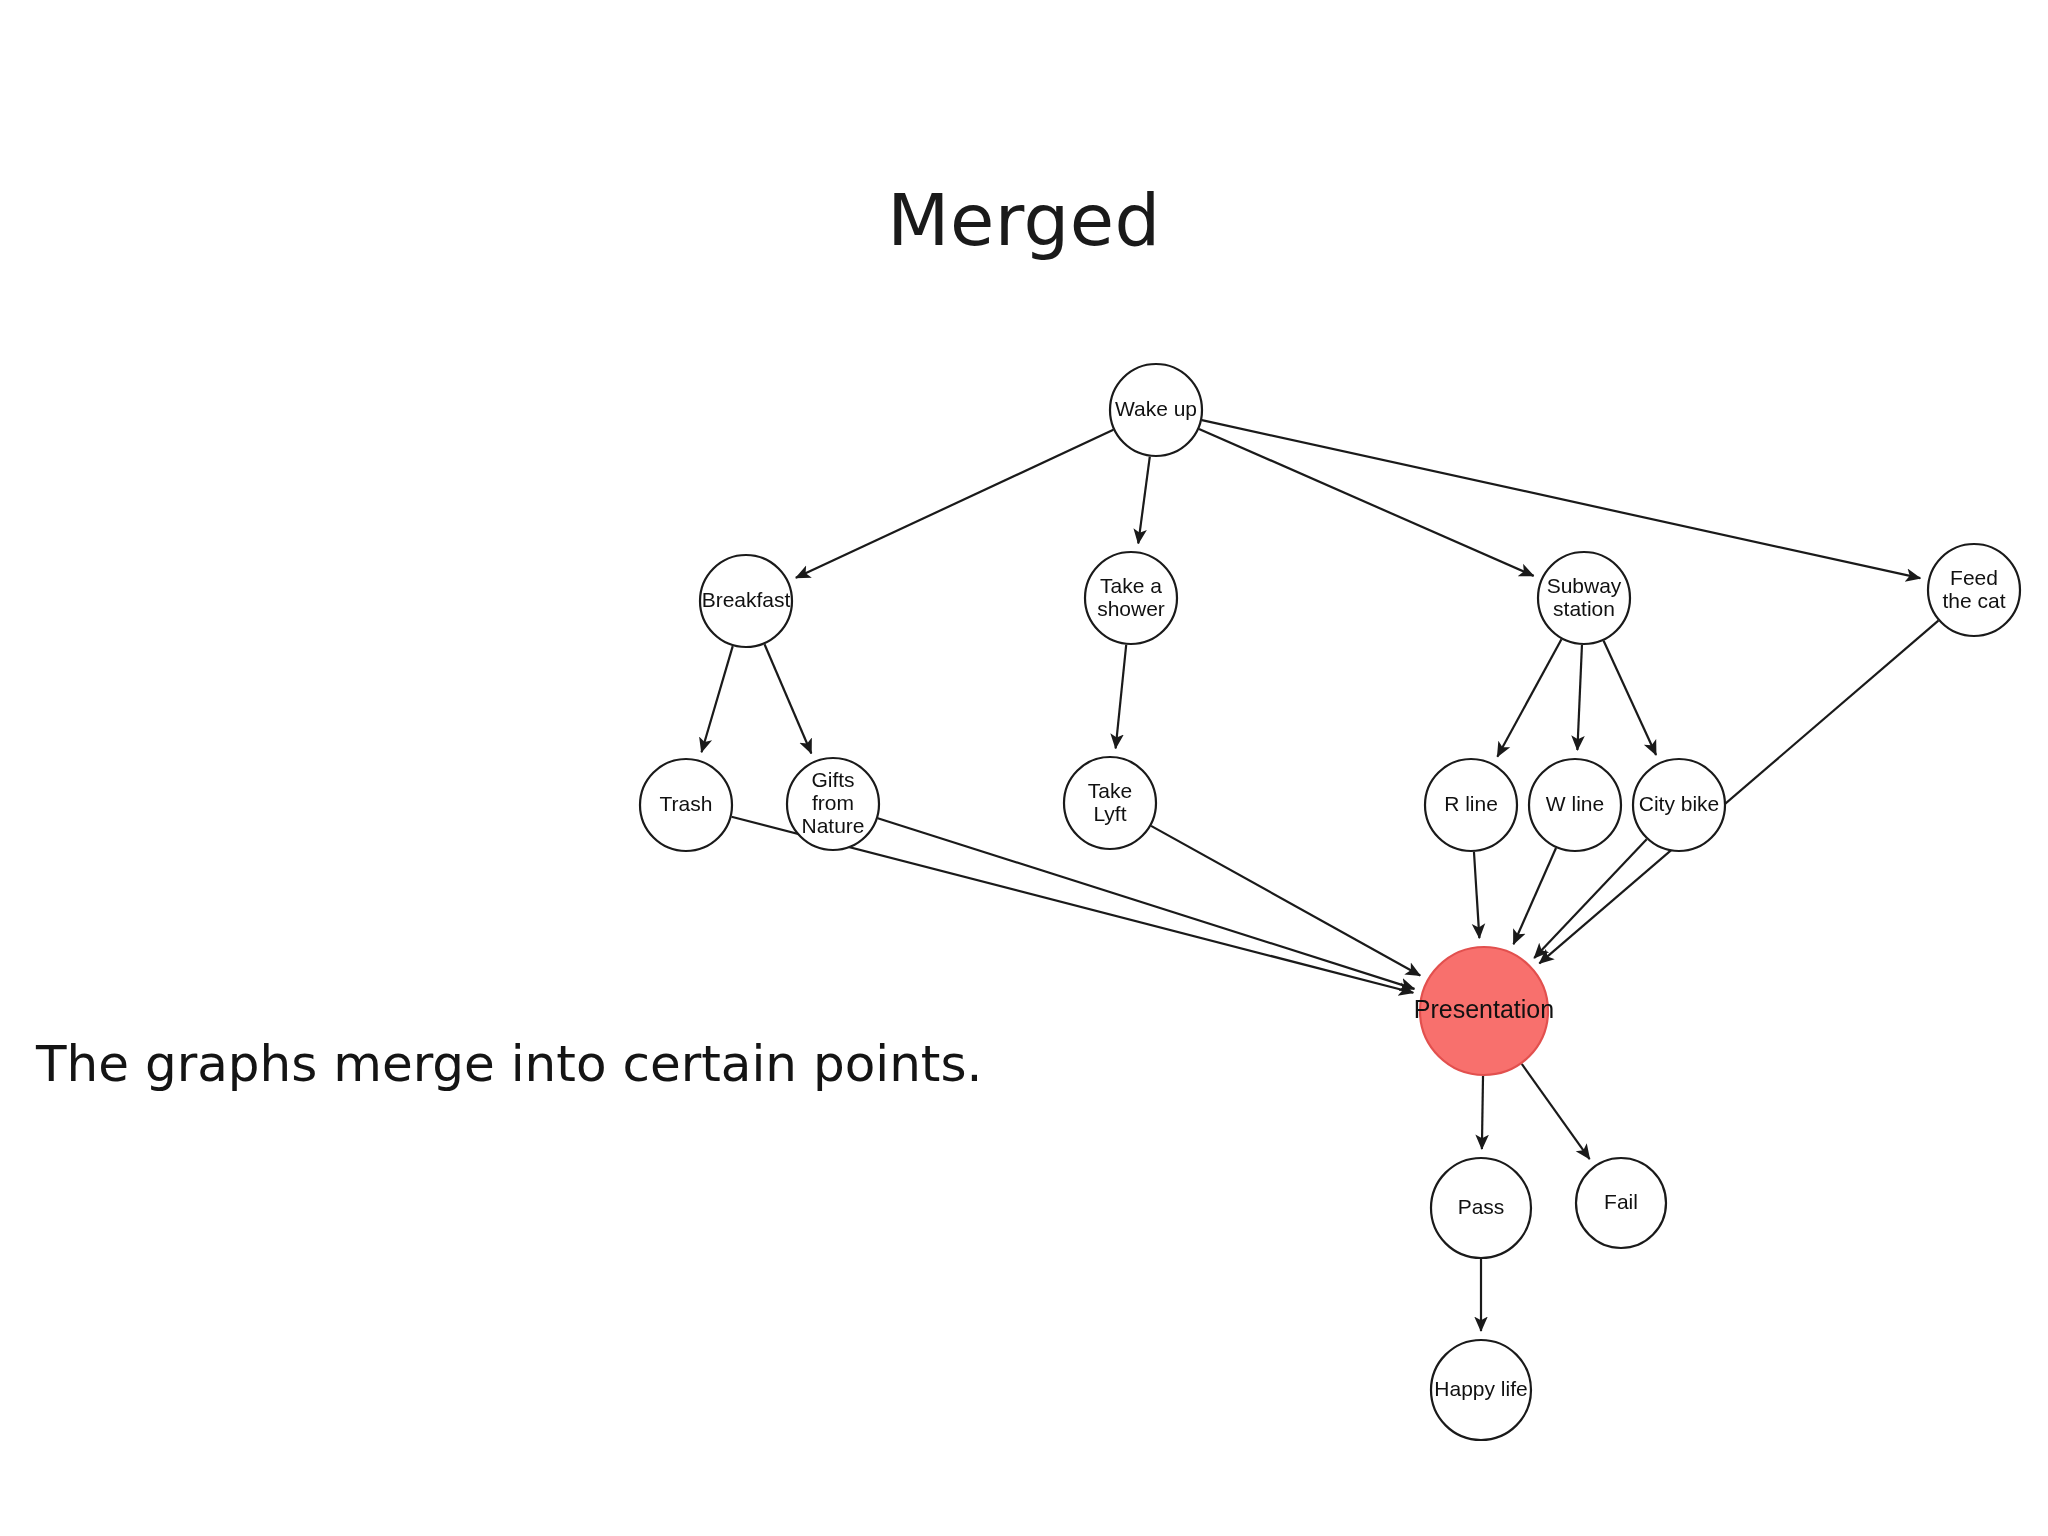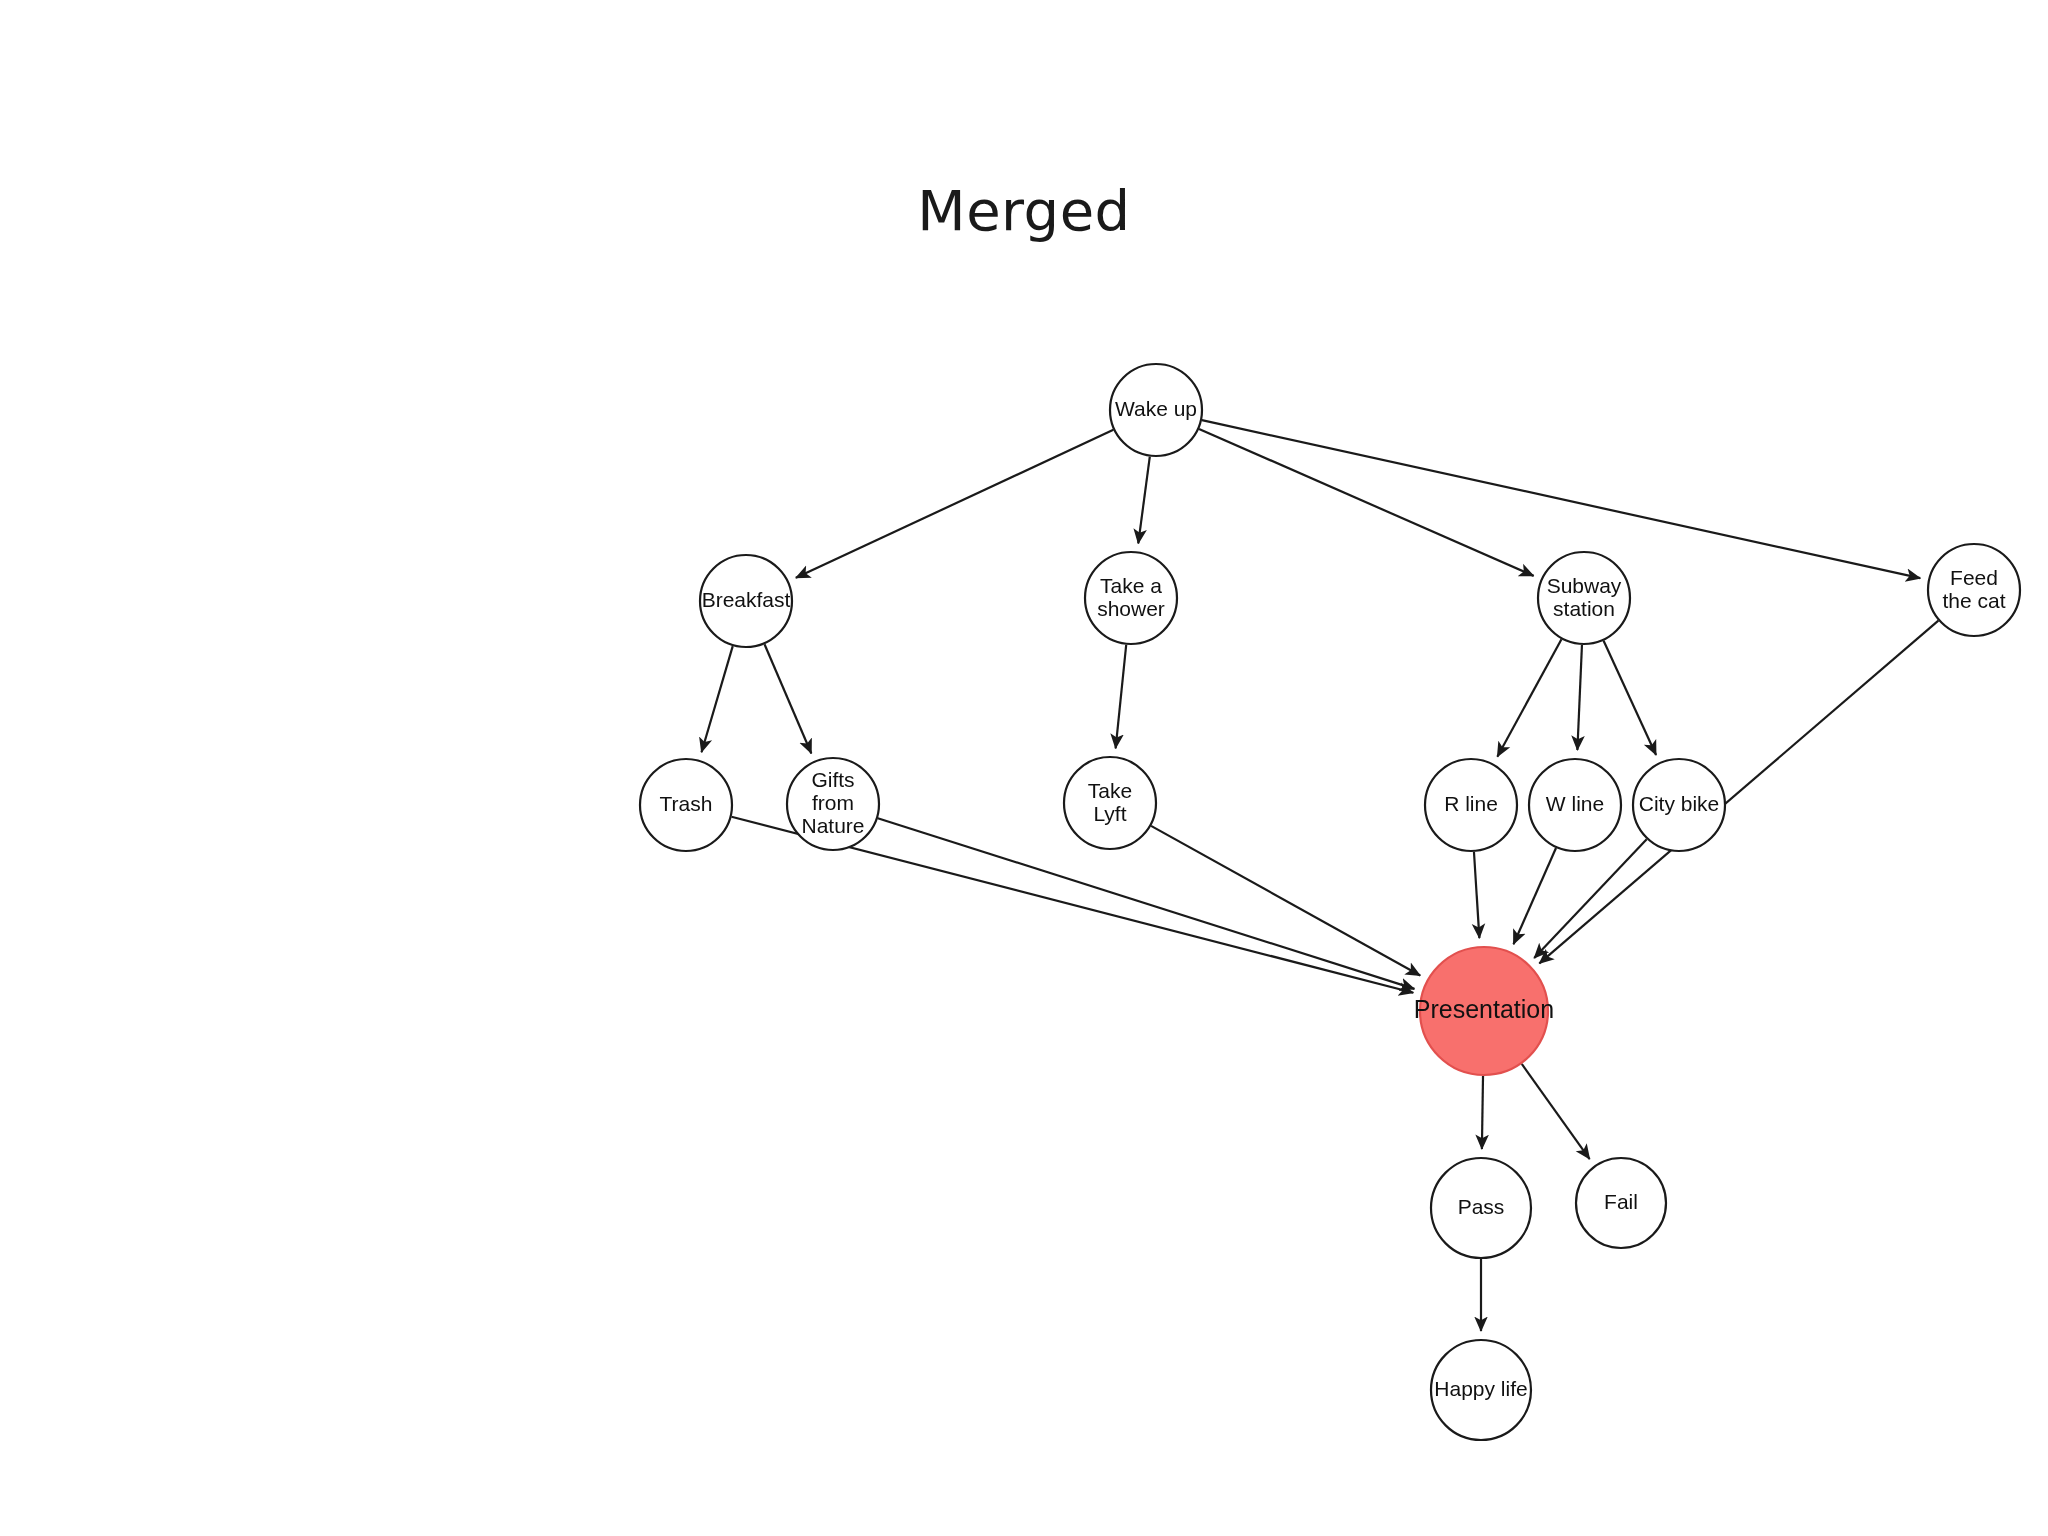--- a/index.html
+++ b/index.html
@@ -14,21 +14,21 @@
     background: #ffffff;
     overflow: hidden;
     font-family: "Liberation Sans", sans-serif;
   }
   #slide-title {
     position: absolute;
     left: 0;
     top: 178px;
     width: 2048px;
     text-align: center;
-    font-size: 56px;
+    font-size: 72px;
     font-weight: 400;
     color: #1a1a1a;
     letter-spacing: 0.5px;
     font-family: "DejaVu Sans", sans-serif;
   }
   .body-line {
     position: absolute;
     left: 36px;
     font-size: 50px;
     font-weight: 400;
@@ -72,20 +72,21 @@
     fill: none;
   }
 </style>
 </head>
 <body>
 
 <div id="slide">
 
   <div id="slide-title">Merged</div>
 
+  <div class="body-line" id="body-line-1">The graphs merge into certain points.</div>
 
   <svg id="graph-svg" viewBox="0 0 2048 1536">
     <defs>
       <marker id="arrow" viewBox="0 0 10 10" refX="9.4" refY="5" markerWidth="7" markerHeight="7" orient="auto-start-reverse">
         <path d="M 0 0.6 L 10 5 L 0 9.4 L 2.4 5 Z" fill="#1a1a1a"></path>
       </marker>
     </defs>
     <g id="edge-layer">
         <line x1="1113.396128502149" y1="429.84716940509645" x2="795.8555943059959" y2="577.7745889940361" class="edge" marker-end="url(#arrow)"></line>
         <line x1="1149.804538183834" y1="456.5898728575688" x2="1138.2500085082795" y2="543.4799360177386" class="edge" marker-end="url(#arrow)"></line>

